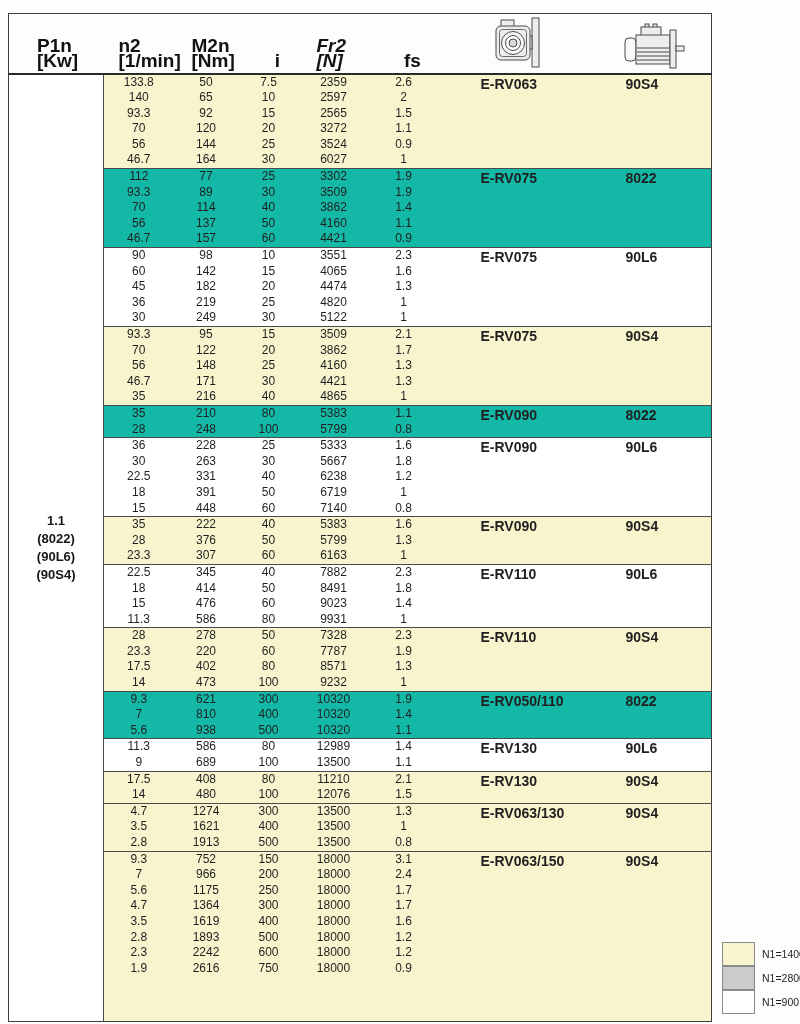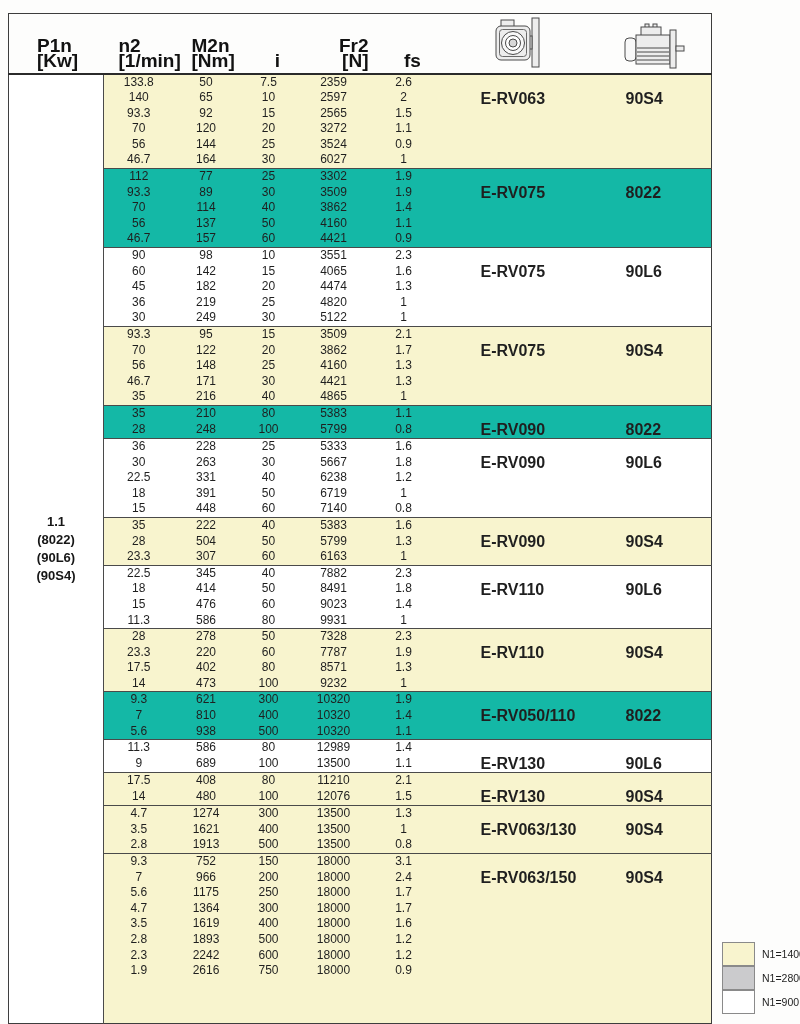--- a/index.html
+++ b/index.html
@@ -26,35 +26,35 @@
     font-size:19px; font-weight:bold; color:#121212;
     padding:0 0 5px 18px;
     text-align:left;
     white-space:nowrap;
     line-height:15px;
   }
   th.hdr-p1n   { padding-left:28px; }
   th.hdr-n2    { padding-left:15px; }
   th.hdr-m2n   { padding-left:18px; }
   th.hdr-i     { text-align:center; }
-  th.hdr-fr2   { text-align:right; }
+  th.hdr-fr2   { text-align:left;font-style:italic; }
   th.hdr-fs    { text-align:center; }
   th.hdr-model, th.hdr-motor { vertical-align:bottom; text-align:center; padding-bottom:3px; }
   th.hdr-model svg, th.hdr-motor svg { display:inline-block; }
 
   tbody td {
     font-size:12px; color:#1f1f1f;
     text-align:center;
     padding:0;
     height:15.6px; line-height:15.6px;
     white-space:nowrap;
   }
   td.model-cell, td.motor-cell {
-    text-align:left; font-weight:bold; font-size:16px;
-    vertical-align:top; line-height:16px; padding-top:16px;
+    text-align:left; font-weight:bold; font-size:14px;
+    vertical-align:top; line-height:16px; padding-top:1px;
   }
   td.model-cell { padding-left:42px; }
   td.motor-cell { padding-left:42px; }
   tr.group-start td { border-top:1px solid #4a4a4a; }
   tr.filler td { height:45px; }
 
   td.p1n-cell {
     border-right:1px solid #4a4a4a;
     background:#ffffff;
     vertical-align:middle;
@@ -371,21 +371,21 @@
           <td class="bg-yellow">35</td>
           <td class="bg-yellow">222</td>
           <td class="bg-yellow">40</td>
           <td class="bg-yellow">5383</td>
           <td class="bg-yellow">1.6</td>
           <td class="model-cell bg-yellow" rowspan="3">E-RV090</td>
           <td class="motor-cell bg-yellow" rowspan="3">90S4</td>
         </tr>
         <tr>
           <td class="bg-yellow">28</td>
-          <td class="bg-yellow">504</td>
+          <td class="bg-yellow">376</td>
           <td class="bg-yellow">50</td>
           <td class="bg-yellow">5799</td>
           <td class="bg-yellow">1.3</td>
         </tr>
         <tr>
           <td class="bg-yellow">23.3</td>
           <td class="bg-yellow">307</td>
           <td class="bg-yellow">60</td>
           <td class="bg-yellow">6163</td>
           <td class="bg-yellow">1</td>

